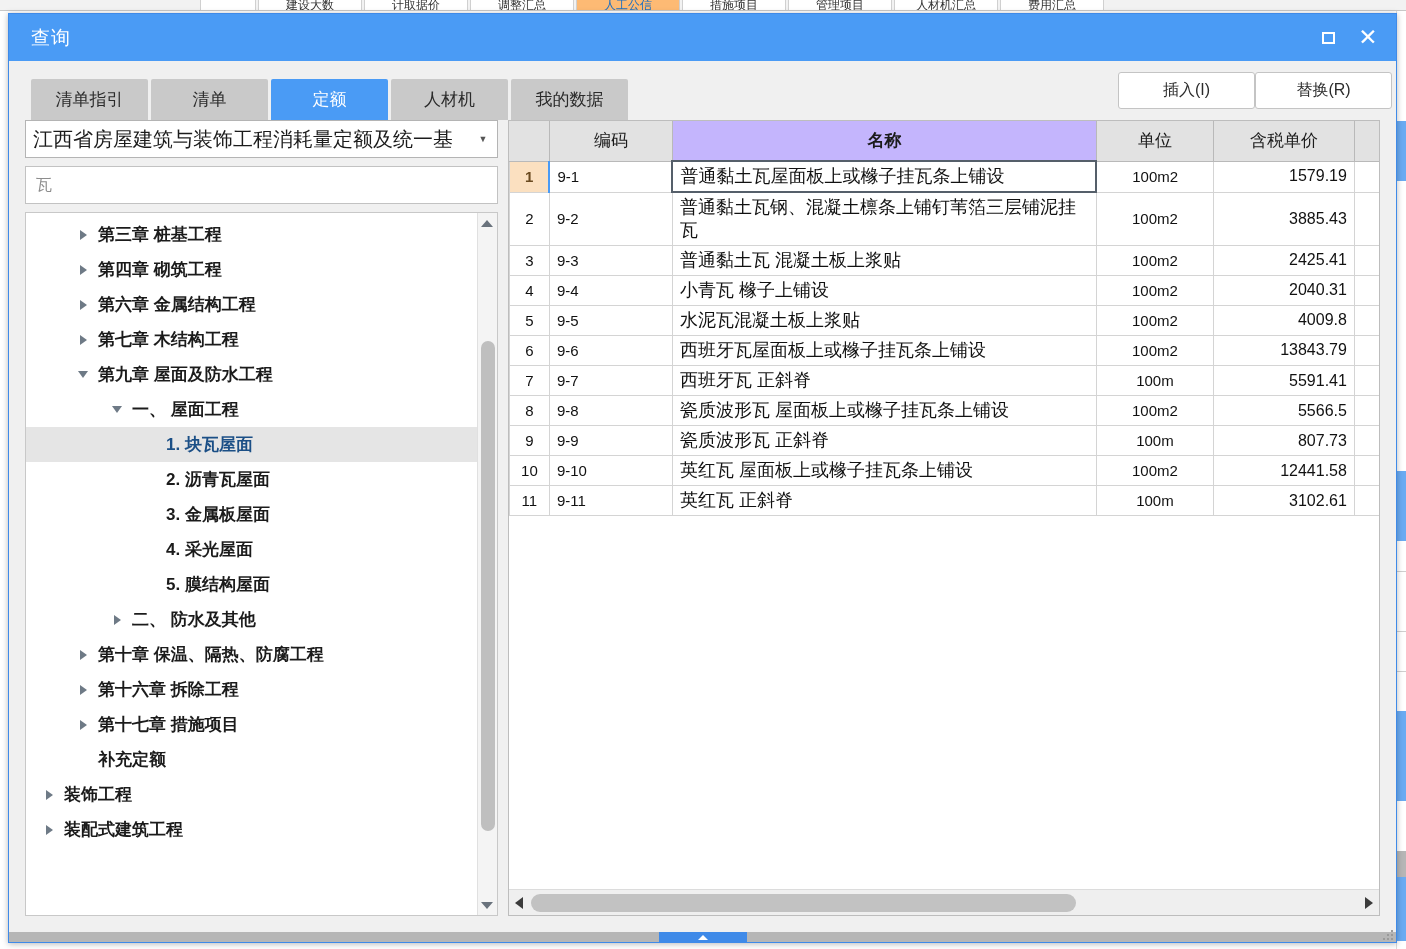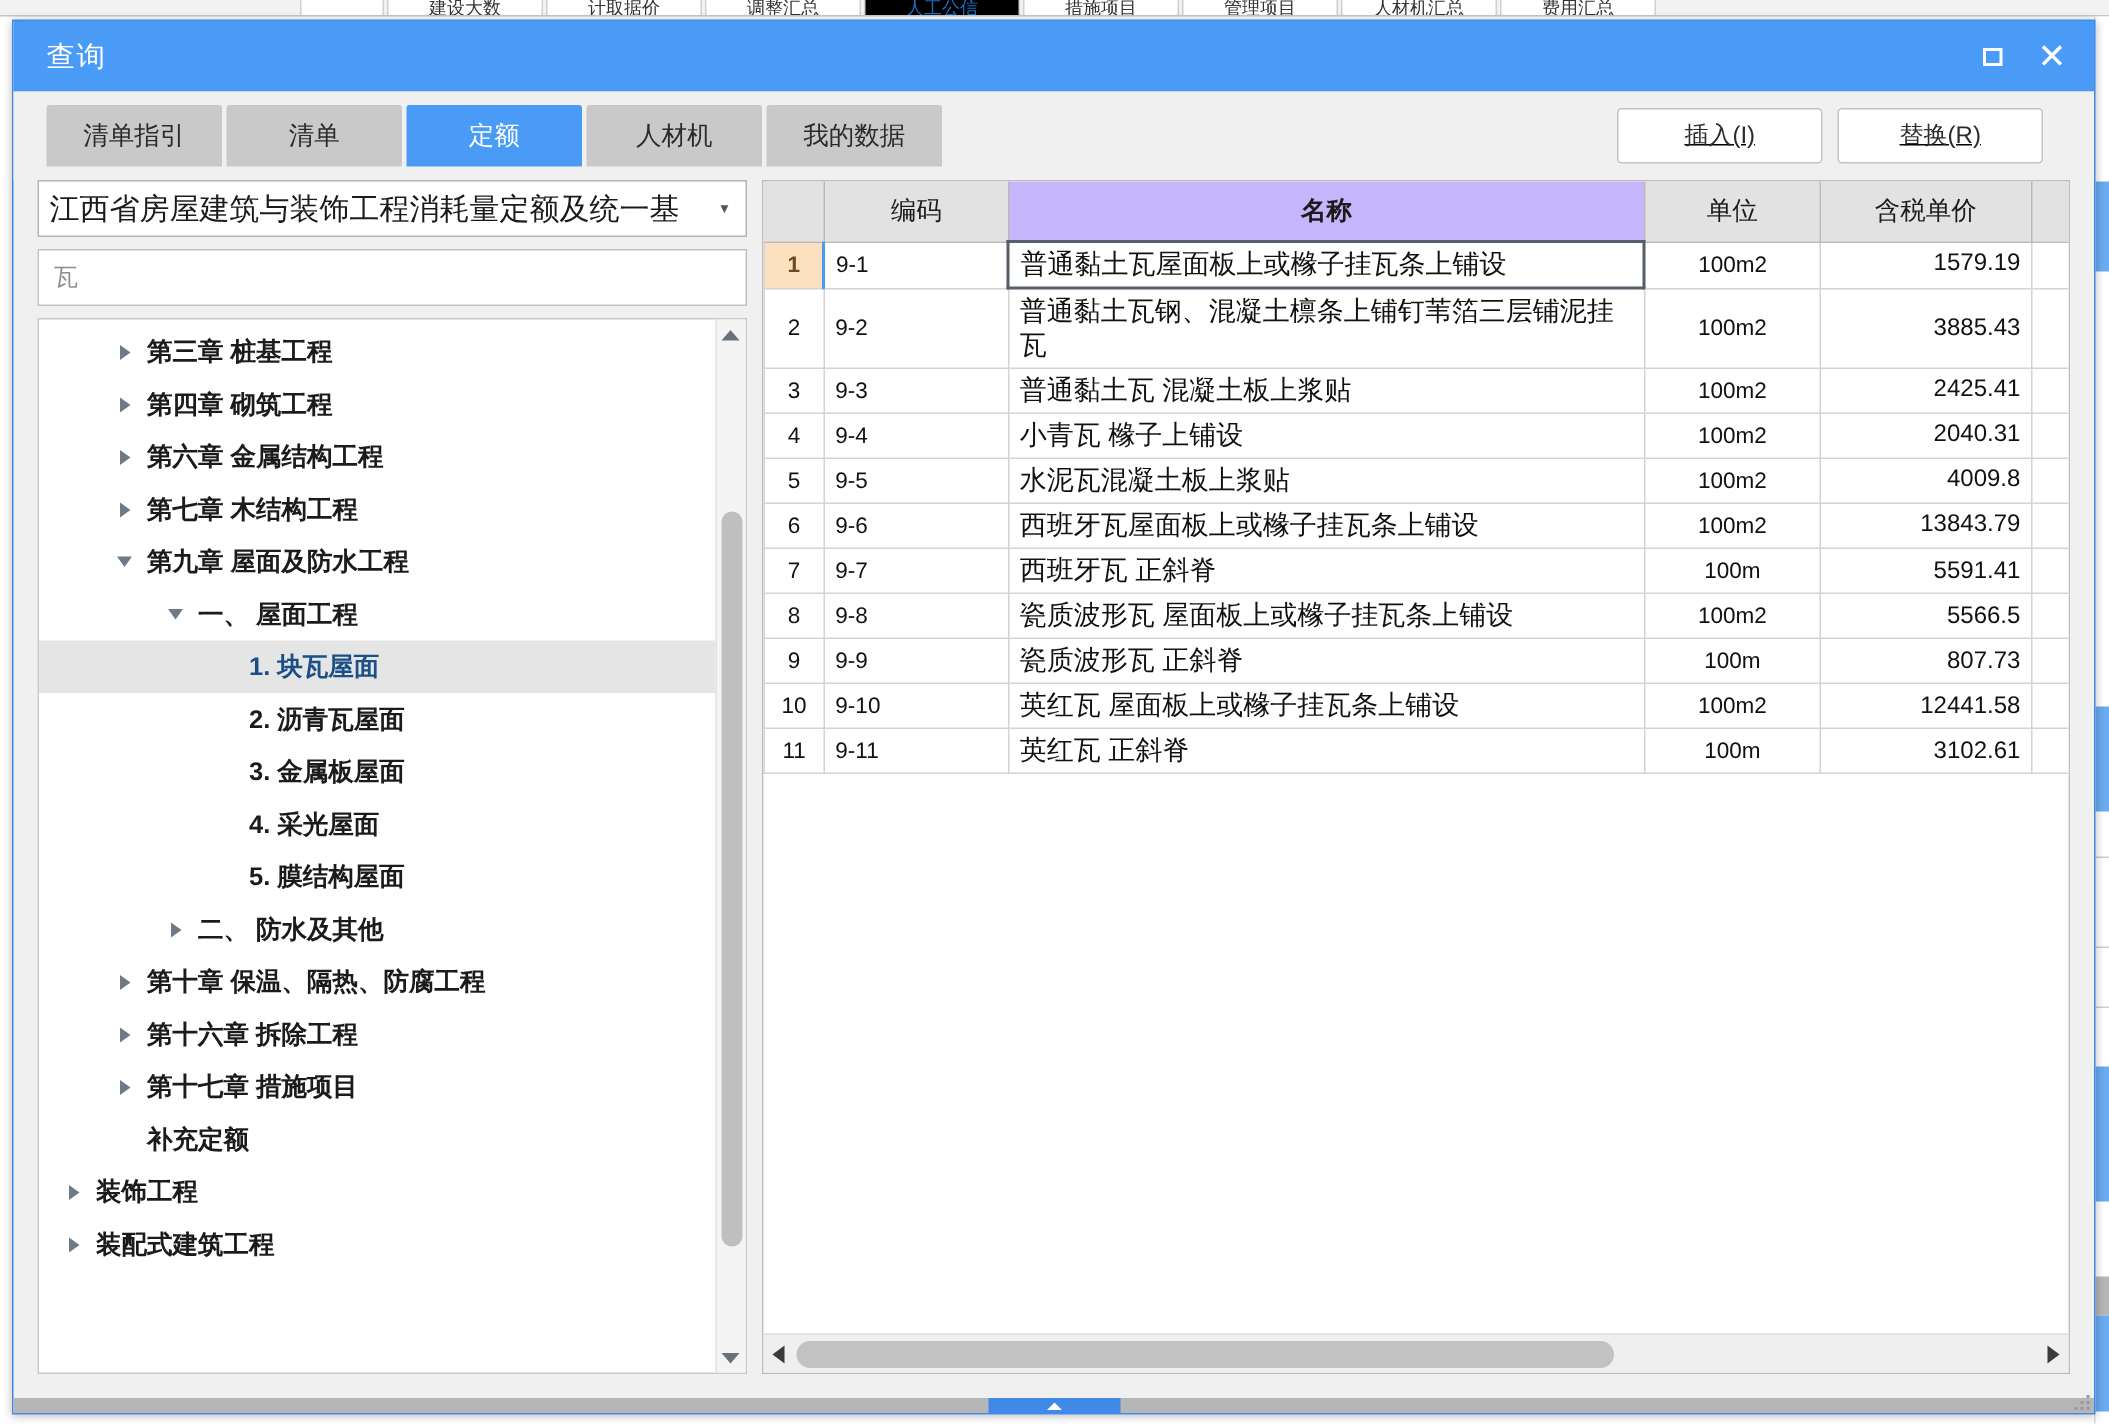--- a/index.html
+++ b/index.html
@@ -32,21 +32,21 @@
     border: 1px solid #d0d0d0;
     border-bottom: none;
     font-size: 12px;
     color: #333;
     text-align: center;
     line-height: 10px;
     overflow: hidden;
     white-space: nowrap;
   }
   .bg-tab.first { margin-left: 200px; min-width: 56px; }
-  .bg-tab.active { background: #000000; color: #1a6fc4; }
+  .bg-tab.active { background: #fdba74; color: #1a6fc4; }
   .bg-right-panel {
     position: absolute; right: 0; top: 11px; width: 10px; height: 938px;
     background: #ffffff;
     border-left: 1px solid #dcdcdc;
   }
   .bg-right-accent {
     position: absolute; right: 0; width: 10px; background: #6aabf2;
   }
   .bg-right-grayline {
     position: absolute; right: 0; width: 10px; height: 1px; background: #cfcfcf;
@@ -91,41 +91,41 @@
     border: 2px solid #ffffff;
   }
   .win-btn .xmark {
     font-size: 23px; line-height: 23px; font-weight: bold;
   }
 
   
   .toolbar {
     height: 59px;
     flex: none;
-    display: flex; align-items: center;
+    display: flex; align-items: flex-end;
     padding: 0 18px 0 22px;
     background: #f0f0f0;
     position: relative;
   }
   .tabs { display: flex; align-items: flex-end; gap: 3px; height: 41px; }
   .tab {
     min-width: 117px;
     height: 41px;
     background: #c9c9c9;
     color: #2b2b2b;
     font-size: 17px;
     display: flex; align-items: center; justify-content: center;
     cursor: pointer;
     padding: 0 14px;
     border-top-left-radius: 2px; border-top-right-radius: 2px;
   }
   .tab.active { background: #4a9bf5; color: #ffffff; }
   .action-buttons {
-    position: absolute; right: 34px; top: 11px;
-    display: flex; gap: 10px; text-decoration: underline;
+    position: absolute; right: 4px; top: 11px;
+    display: flex; 
   }
   .btn {
     width: 137px; height: 37px;
     background: #ffffff;
     border: 1px solid #c4c4c4;
     border-radius: 3px;
     font-size: 16px;
     color: #2b2b2b;
     display: flex; align-items: center; justify-content: center;
     cursor: pointer;

